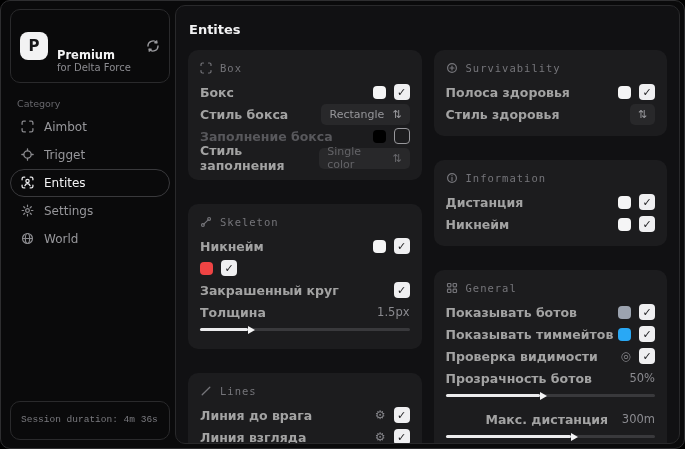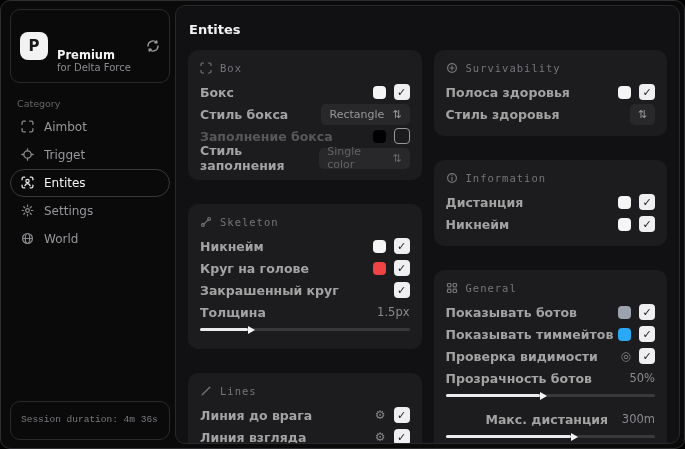--- a/index.html
+++ b/index.html
@@ -252,21 +252,20 @@
           <div class="row">
             <span class="lbl">Никнейм</span>
             <span class="ctrls">
               <span class="swatch" style="background: rgb(245, 245, 246);"></span>
               <span class="cb">
                   <span class="tick">✓</span>
                 </span>
             </span>
           </div>
           <div class="row">
-            <span class="lbl">Круг на голове</span>
             <span class="ctrls">
               <span class="swatch" style="background: rgb(239, 68, 68);"></span>
               <span class="cb">
                   <span class="tick">✓</span>
                 </span>
             </span>
           </div>
           <div class="row">
             <span class="lbl">Закрашенный круг</span>
             <span class="ctrls">

